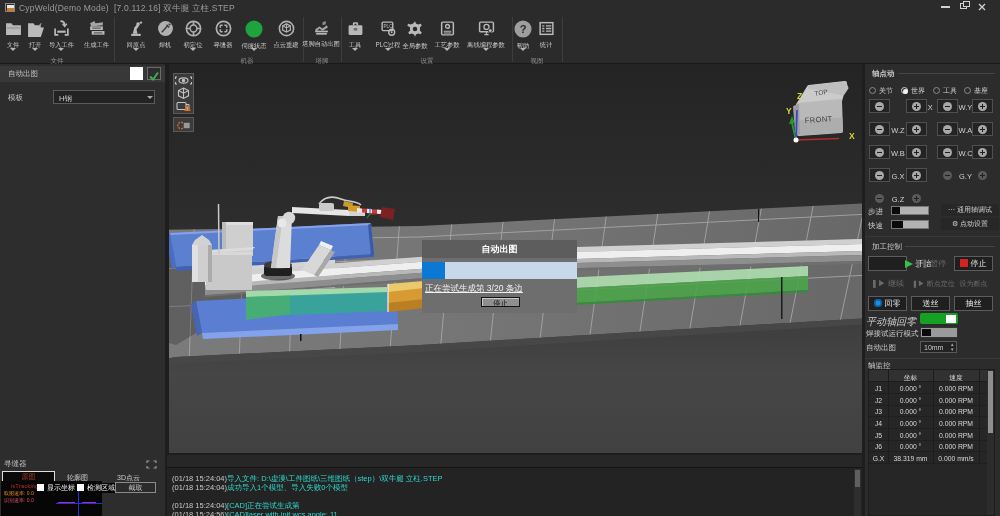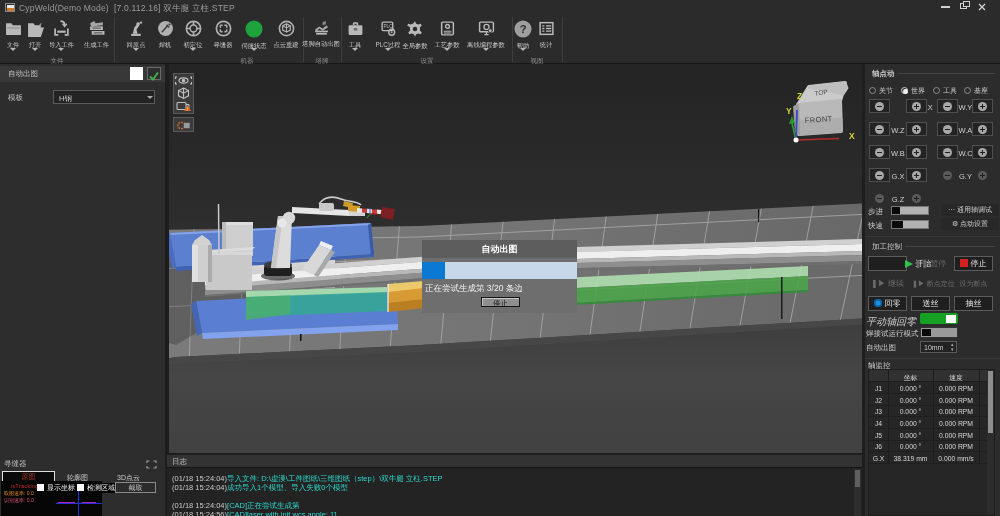--- a/index.html
+++ b/index.html
@@ -413,21 +413,21 @@
       <circle cx="7" cy="6.5" r="3.2" fill="none" stroke="#d2691e" stroke-width="1.6" stroke-dasharray="1.8 1.2"></circle>
       <rect x="9.5" y="3.5" width="6.5" height="6" fill="#9a9a9a" stroke="#444" stroke-width="0.7"></rect>
     </svg>
   </div>
 
   <div class="abs" style="left:422px;top:240px;width:155px;height:73px;background:#6e6e6e;">
     <div class="abs" style="left:0;top:0;width:155px;height:18px;background:#5d5d5d;color:#ffffff;font-size:9px;font-weight:bold;text-align:center;line-height:18px;">自动出图</div>
     <div class="abs" style="left:0;top:22px;width:155px;height:17px;background:#c7d8ea;">
       <div class="abs" style="left:0;top:0;width:23px;height:17px;background:#0b79d4;"></div>
     </div>
-    <div class="abs" style="left:3px;top:43px;font-size:8.5px;color:#f2f2f2;white-space:nowrap;">正在尝试生成第 3/20 条边</div>
+    <div class="abs" style="left:3px;top:43px;font-size:8.5px;color:#f2f2f2;white-space:nowrap;text-decoration:underline;">正在尝试生成第 3/20 条边</div>
     <div class="abs" style="left:59px;top:57px;width:39px;height:10px;background:#8f8f8f;border:1px solid #151515;box-shadow:inset 1px 1px 0 #c8c8c8;color:#101010;font-size:7.5px;text-align:center;line-height:11px;">停止</div>
   </div>
   <div id="rpanel" class="abs">
     <div class="abs" style="left:7px;top:5px;font-size:7.5px;color:#c8c8c8;font-weight:bold;">轴点动</div>
     <div class="abs" style="left:33px;top:9px;width:97px;height:1px;background:#454545;"></div>
 
     <div class="abs" style="left:4px;top:23px;width:7px;height:7px;border:1px solid #8a8a8a;border-radius:50%;"></div>
     <div class="abs" style="left:14px;top:22px;font-size:7px;color:#cccccc;">关节</div>
     <div class="abs" style="left:36px;top:23px;width:7px;height:7px;border:1px solid #cccccc;border-radius:50%;">
         <div class="abs" style="left:1.2px;top:1.2px;width:4.6px;height:4.6px;border-radius:50%;background:#f2f2f2;"></div>
@@ -650,23 +650,20 @@
     <div class="abs" style="left:56px;top:48px;width:46px;height:1px;background:#2233dd;"></div>
     <div class="abs" style="left:58px;top:46.5px;width:17px;height:1px;background:#b025b0;"></div>
     <div class="abs" style="left:82px;top:46.5px;width:14px;height:1px;background:#b025b0;"></div>
     <div class="abs" style="left:37px;top:29px;width:7px;height:7px;background:#ffffff;"></div>
     <div class="abs" style="left:46px;top:28px;font-size:7px;color:#f0f0f0;background:#060606;padding:0 1px;">显示坐标</div>
     <div class="abs" style="left:77px;top:29px;width:7px;height:7px;background:#ffffff;"></div>
     <div class="abs" style="left:86px;top:28px;font-size:7px;color:#f0f0f0;background:#060606;padding:0 1px;">检测区域</div>
     <div class="abs" style="left:115px;top:27px;width:41px;height:11px;background:#2b2b2b;border:1px solid #8a8a8a;color:#cccccc;font-size:7px;text-align:center;line-height:10px;">截取</div>
   </div>
   <div id="logpanel" class="abs">
-    <div class="abs" style="left:0;top:0;width:695px;height:12px;background:#333333;">
-      <div class="abs" style="left:5px;top:2px;font-size:7.5px;color:#c0c0c0;">日志</div>
-    </div>
     <div class="abs" style="left:0;top:12px;width:695px;height:49px;background:#232323;border-top:1px solid #151515;">
       <div class="logline abs" style="left:5px;top:6px;"><span class="ts">(01/18 15:24:04)</span><span class="msg">导入文件: D:\虚漠\工件图纸\三维图纸（step）\双牛腿 立柱.STEP</span></div>
       <div class="logline abs" style="left:5px;top:15px;"><span class="ts">(01/18 15:24:04)</span><span class="msg">成功导入1个模型、导入失败0个模型</span></div>
       <div class="logline abs" style="left:5px;top:33px;"><span class="ts">(01/18 15:24:04)</span><span class="msg">[CAD]正在尝试生成第</span></div>
       <div class="logline abs" style="left:5px;top:42px;"><span class="ts">(01/18 15:24:56)</span><span class="msg">[CAD]laser with init wcs angle: 11</span></div>
       <div class="abs" style="left:687px;top:1px;width:7px;height:47px;background:#2e2e2e;">
           <div class="abs" style="left:1px;top:1px;width:5px;height:17px;background:#5f5f5f;"></div>
         </div>
     </div>
   </div>

